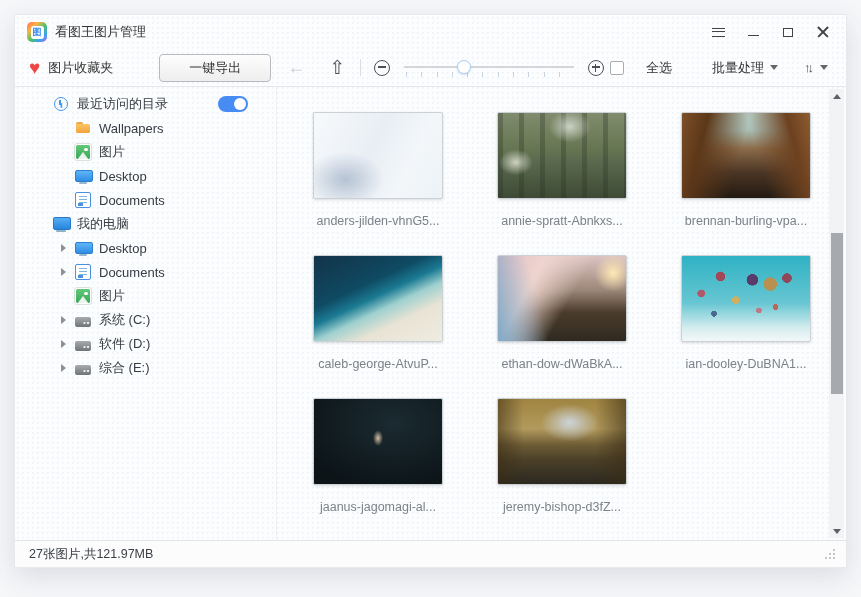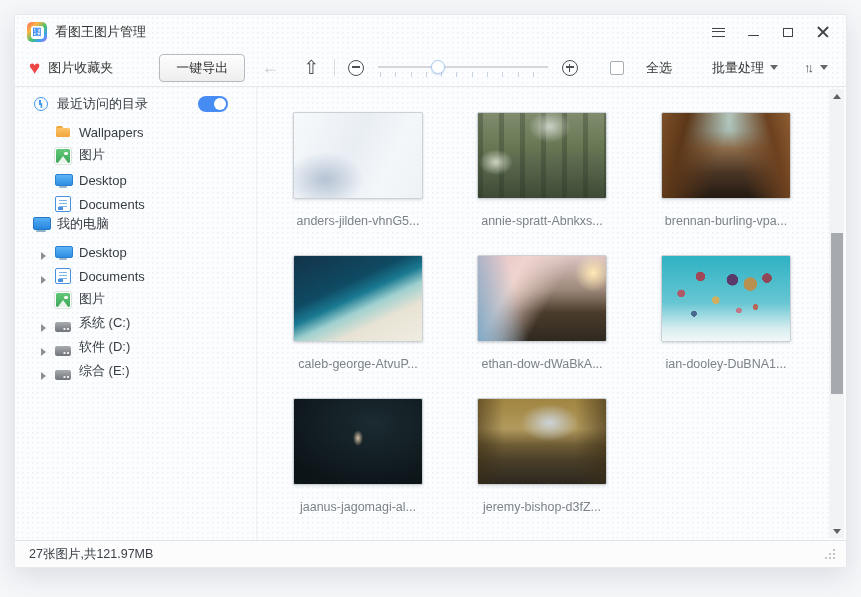--- a/index.html
+++ b/index.html
@@ -31,21 +31,21 @@
   .close-glyph { width:12px; height:12px; position:relative; }
   .close-glyph::before,.close-glyph::after { content:''; position:absolute; left:-1px; top:5px; width:14px; height:1.6px; background:#444; }
   .close-glyph::before { transform:rotate(45deg); }
   .close-glyph::after  { transform:rotate(-45deg); }
 
   
   .toolbar { height:38px; flex:0 0 auto; display:flex; align-items:center; padding:0 18px 0 14px; border-bottom:1px solid #e5e8eb;justify-content:center; }
   .heart-icon { color:#ee4545; font-size:19px; line-height:1; }
   .heart-icon::before { content:"♥"; }
   .fav-label { margin-left:8px; font-size:13px; color:#333; }
-  .export-btn { margin-left:46px; padding:4px 16px; font-size:13px; color:#333;
+  .export-btn { margin-left:46px; padding:4px 29px; font-size:13px; color:#333;
     border:1px solid #b6babe; border-radius:4px;
     background:linear-gradient(#fdfdfd,#eeeeee); cursor:default; }
   .nav-back { margin-left:16px; color:#c6cbd0; font-size:18px; }
   .nav-back::before { content:"←"; }
   .nav-home { margin-left:24px; color:#4a4f54; font-size:19px; }
   .nav-home::before { content:"⇧"; }
   .tb-sep { width:1px; height:17px; background:#dadde0; margin:0 13px 0 15px; }
   .circle-btn { width:16px; height:16px; border:1.5px solid #4c5055; border-radius:50%; position:relative; flex:0 0 auto; }
   .circle-btn::before { content:''; position:absolute; left:3px; right:3px; top:5.5px; height:1.5px; background:#4c5055; }
   .circle-btn.plus::after { content:''; position:absolute; top:3px; bottom:3px; left:5.5px; width:1.5px; background:#4c5055; }
@@ -60,24 +60,24 @@
   .selall-label { margin-left:22px; font-size:13px; color:#333; }
   .batch { margin-left:40px; display:flex; align-items:center; font-size:13px; color:#333; }
   .caret { width:0; height:0; border-left:4px solid transparent; border-right:4px solid transparent; border-top:5px solid #666; margin-left:6px; }
   .sort { margin-left:26px; display:flex; align-items:center; color:#4a4f54; }
   .sort-glyph { font-size:13px; letter-spacing:-3px; padding-right:3px; }
   .sort-glyph::before { content:"↑↓"; }
 
   
   .content { flex:1; display:flex; min-height:0; }
 
-  .sidebar { width:242px; flex:0 0 auto; padding-top:5px; font-size:13px; color:#363c43; border-right:1px solid #eef0f2; }
+  .sidebar { width:242px; flex:0 0 auto; padding-top:5px; font-size:13px; color:#363c43; border-right:1px solid #eef0f2;margin-left:20px; }
   .tree-row { height:24px; display:flex; align-items:center; cursor:default; }
   .row-top { padding-left:18px; }
-  .row-child { padding-left:26px;align-items:flex-end; }
+  .row-child { padding-left:26px; }
   .expander { width:14px; display:flex; align-items:center; flex:0 0 auto; }
   .expander .tri { width:0; height:0; border-top:4px solid transparent; border-bottom:4px solid transparent; border-left:5px solid #8b9096; }
   .tree-label { margin-left:8px; white-space:nowrap; }
   .toggle { margin-left:auto; margin-right:28px; width:30px; height:16px; border-radius:8px; background:#478cf3; position:relative; }
   .toggle::after { content:''; position:absolute; right:2px; top:2px; width:12px; height:12px; border-radius:50%; background:#fff; }
 
   .ico { width:16px; height:16px; position:relative; flex:0 0 auto; display:inline-block; }
   .ico-clock { width:14px; height:14px; border:1.6px solid #3f97f2; border-radius:50%; margin:1px; }
   .ico-clock::after { content:''; position:absolute; left:4.4px; top:2.2px; width:1.6px; height:4.6px; background:#3f97f2; box-shadow:1.4px 3px 0 -0.2px #3f97f2; }
   .ico-folder { }

